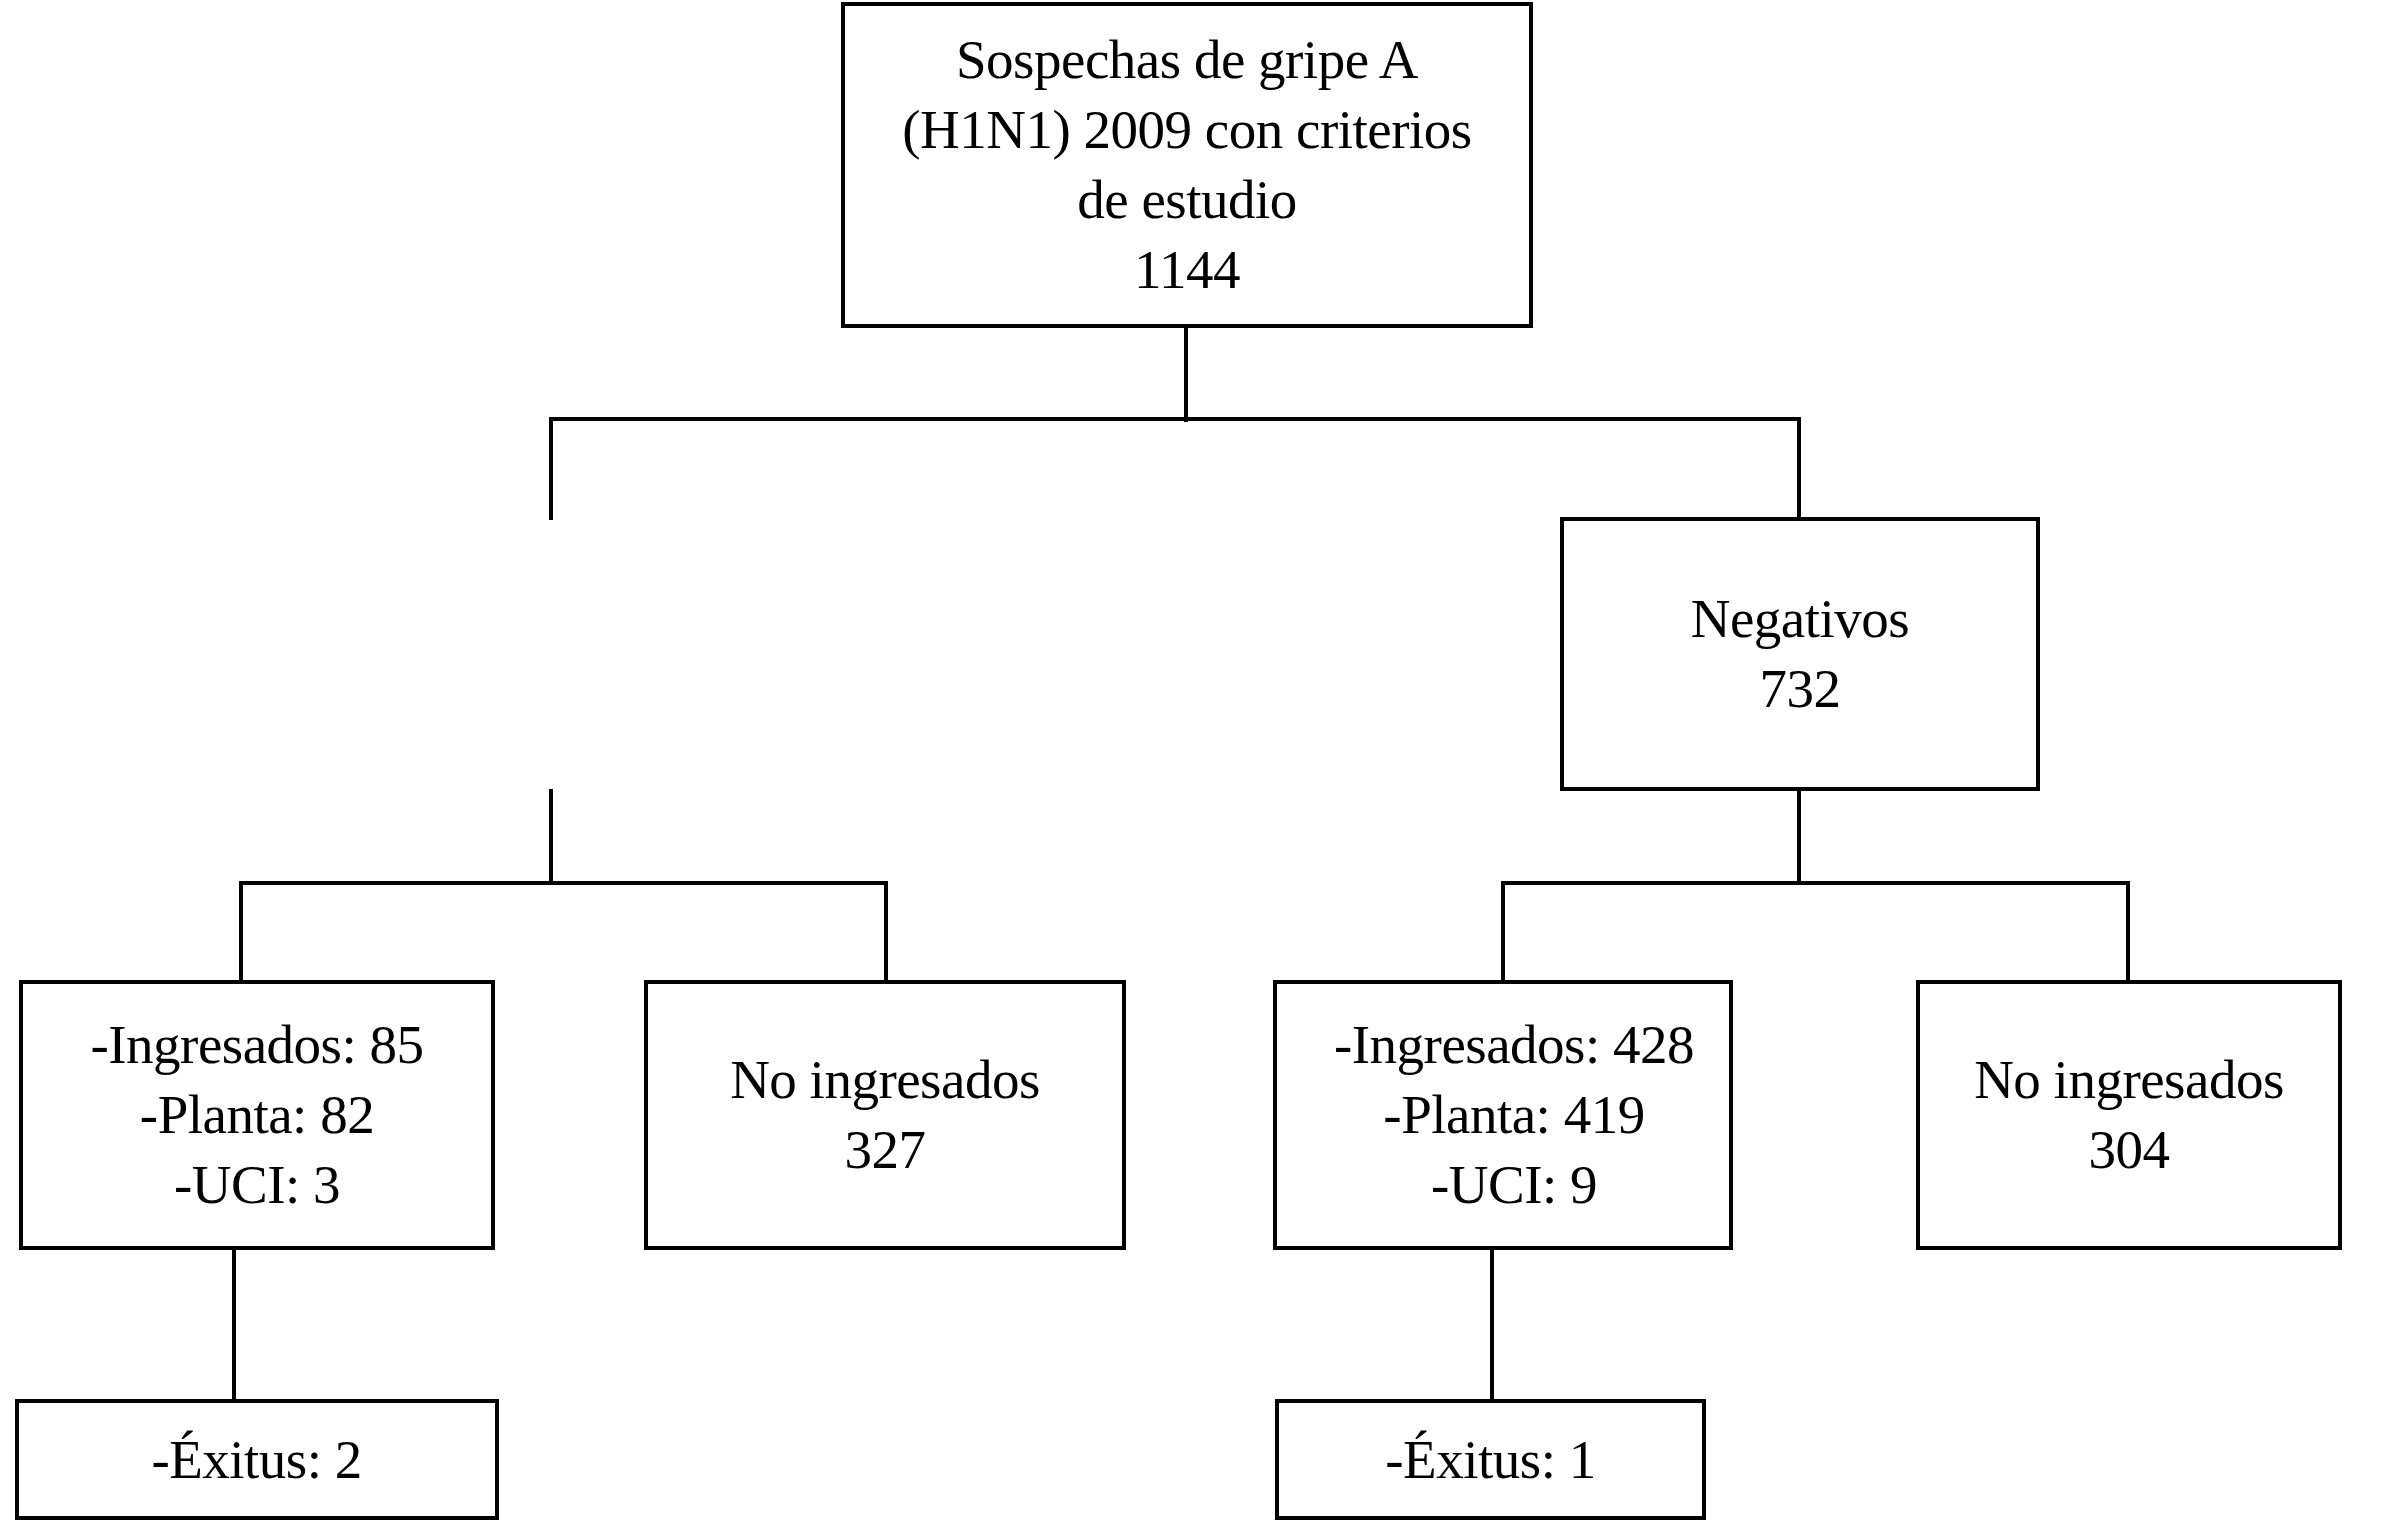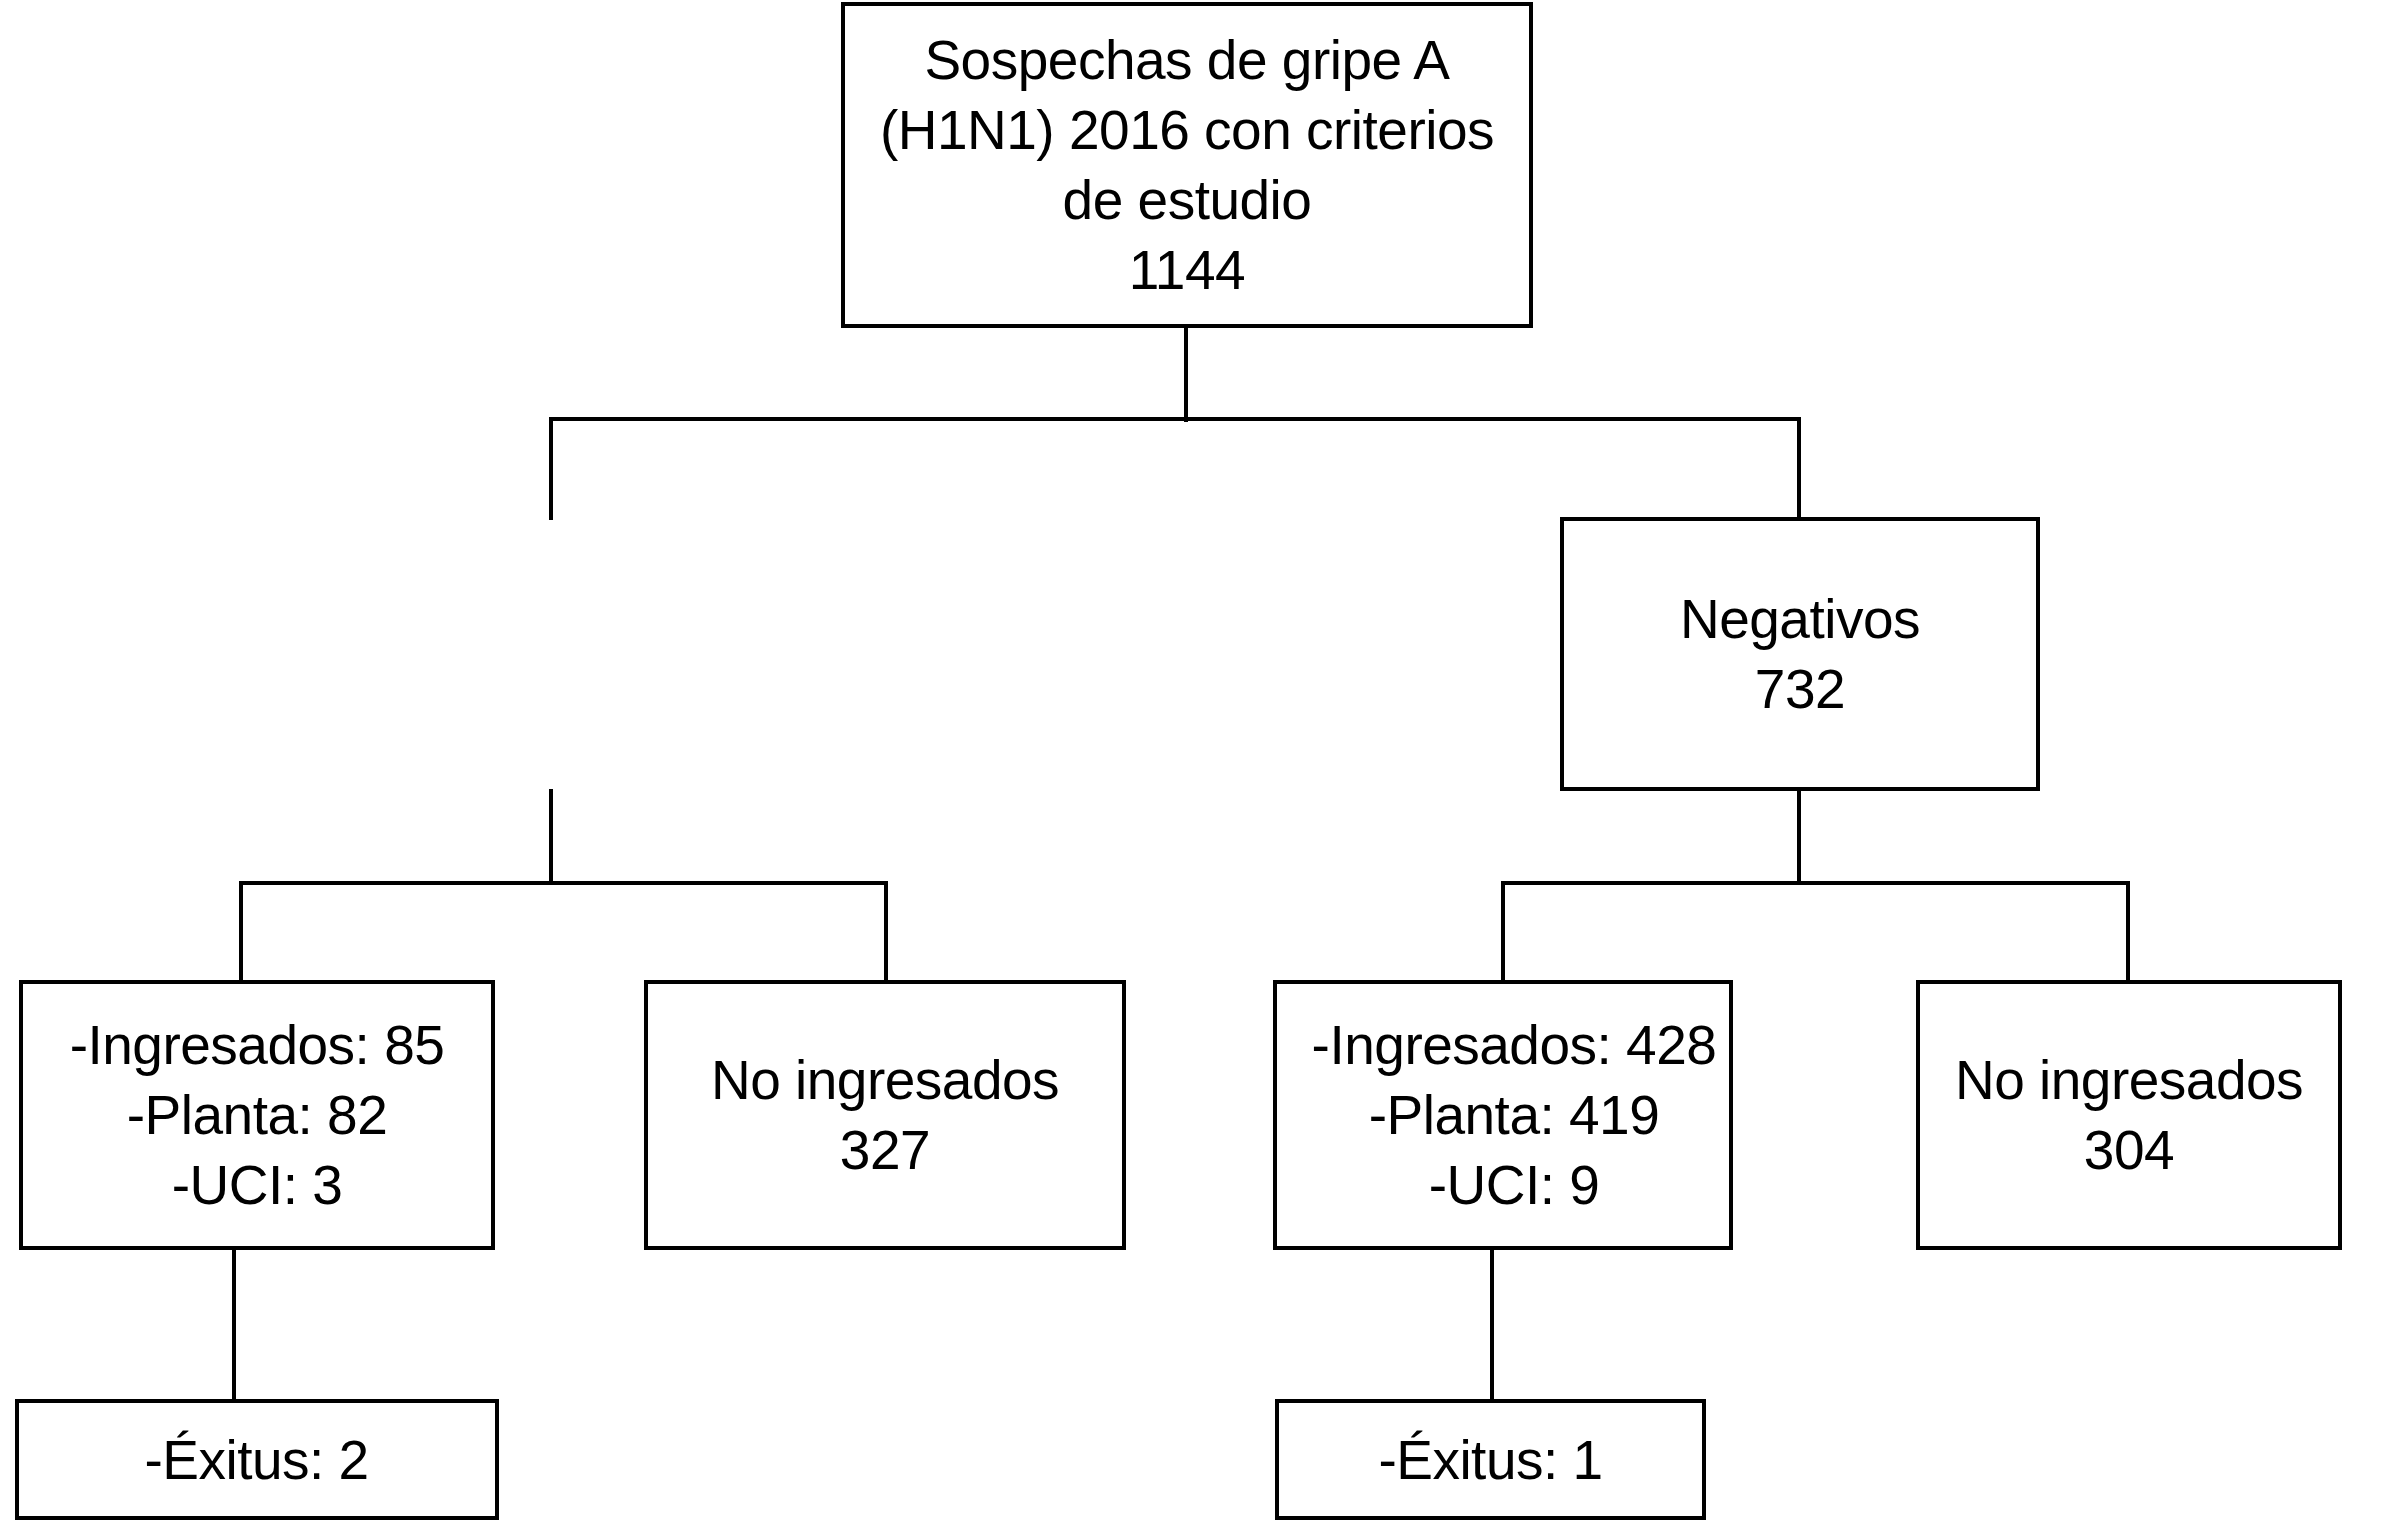--- a/index.html
+++ b/index.html
@@ -17,21 +17,21 @@
   .node {
     position: absolute;
     box-sizing: border-box;
     border: 4.9px solid #000000;
     background: #ffffff;
     display: flex;
     flex-direction: column;
     align-items: center;
     justify-content: center;
     text-align: center;
-    font-family: Liberation Sans, sans-serif;
+    font-family: Liberation Serif, serif;
     font-size: 55px;
     line-height: 70px;
     letter-spacing: -0.5px;
     color: #000000;
     z-index: 2;
   }
   .ln {
     display: block;
     white-space: nowrap;
   }
@@ -61,21 +61,21 @@
   <div class="vline" style="left:1797px; top:789px; height:96px;"></div>
   <div class="hline" style="left:1501px; top:881px; width:629px;"></div>
   <div class="vline" style="left:1501px; top:881px; height:103px;"></div>
   <div class="vline" style="left:2126px; top:881px; height:103px;"></div>
 
   <div class="vline" style="left:232px; top:1246px; height:156px;"></div>
   <div class="vline" style="left:1490px; top:1246px; height:156px;"></div>
 
   <div class="node" style="left:841px; top:2px; width:692px; height:326px;">
     <span class="ln">Sospechas de gripe A</span>
-    <span class="ln">(H1N1) 2016 con criterios</span>
+    <span class="ln">(H1N1) 2009 con criterios</span>
     <span class="ln">de estudio</span>
     <span class="ln">1144</span>
   </div>
 
 
   <div class="node" style="left:1560px; top:517px; width:480px; height:274px;">
     <span class="ln">Negativos</span>
     <span class="ln">732</span>
   </div>
 

